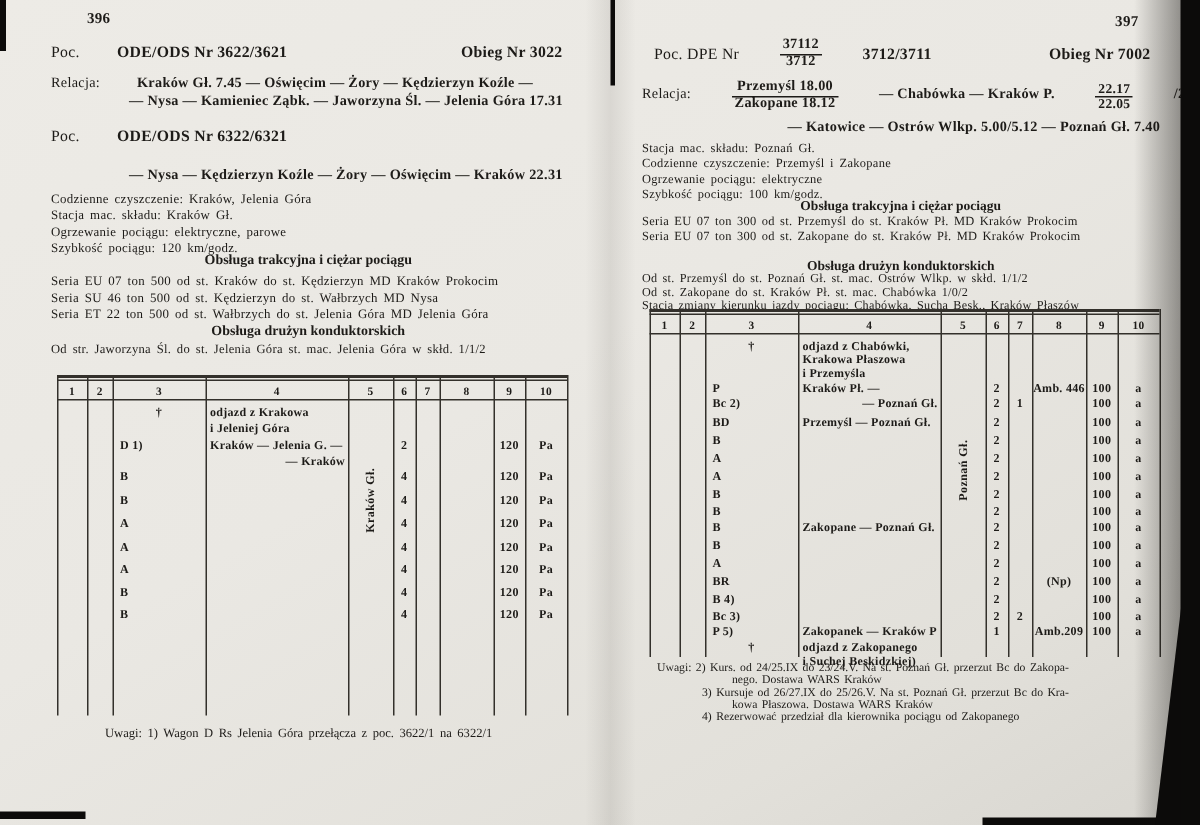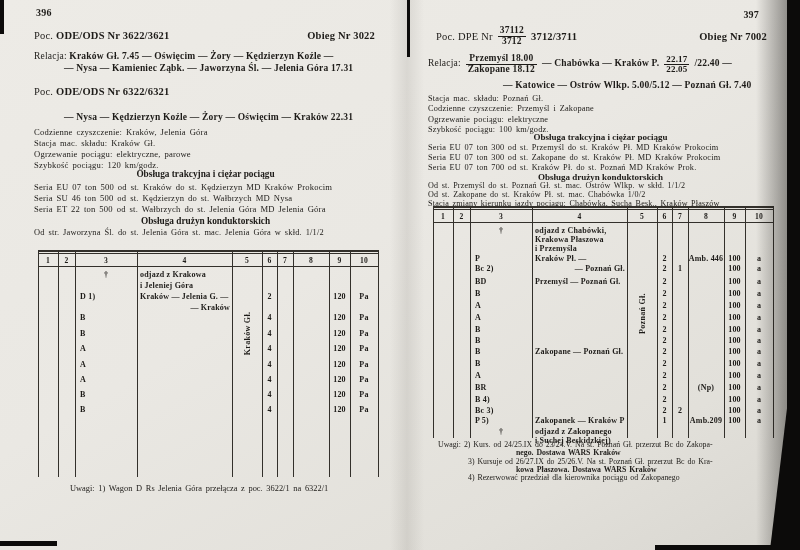--- a/index.html
+++ b/index.html
@@ -4,21 +4,21 @@
 <style>
   html,body{margin:0;padding:0;}
   body{
     width:800px;height:550px;overflow:hidden;position:relative;
     font-family:"Liberation Serif","DejaVu Serif",serif;
     color:#1d1b18;
     background:linear-gradient(150deg,#edebe6 0%,#eae8e3 45%,#e2e0da 80%,#d8d6d0 100%);
   }
   .scan{position:absolute;inset:0;}
   .t{position:absolute;white-space:nowrap;letter-spacing:.2px;line-height:1.05;}
-  .b{font-weight:bold;}
+  .b{font-weight:bold;margin-left:22px;}
   .page{position:absolute;top:0;height:550px;}
   .pgL{left:34px;width:343px;}
   .pgR{left:428px;width:345px;}
   .title{position:absolute;width:100%;text-align:center;font-weight:bold;font-size:9.3px;white-space:nowrap;}
   .lines{position:absolute;font-size:8.6px;letter-spacing:.2px;word-spacing:1.5px;white-space:nowrap;}
   .lines div{margin:0;}
   
   .fline{display:flex;align-items:center;gap:5px;}
   .frac{display:inline-block;text-align:center;line-height:1.05;}
   .frac .ftop{display:block;border-bottom:1px solid #1d1b18;padding:0 2px;}
@@ -30,21 +30,21 @@
   .tbl .tc{position:absolute;font-size:8px;font-weight:bold;line-height:9px;white-space:nowrap;letter-spacing:.2px;}
   .tbl .ac{text-align:center;}
   .tbl .ar{text-align:right;}
   .tbl .thdr{font-size:7.6px;font-weight:bold;}
   .tbl .vlab{position:absolute;transform:rotate(-90deg);font-size:8px;font-weight:bold;text-align:center;white-space:nowrap;letter-spacing:.3px;}
   
   .notes{position:absolute;white-space:nowrap;}
   .notesL{font-size:8.4px;word-spacing:1.6px;}
   .notesR{font-size:7.8px;line-height:8.3px;word-spacing:1px;}
   .notesR .u-num{margin-left:30px;}
-  .notesR .u-cont{margin-left:78px;font-weight:bold;}
+  .notesR .u-cont{margin-left:50px;}
   
   .art{position:absolute;background:#0c0b0a;}
   .spine-shade{position:absolute;left:390px;top:0;width:34px;height:550px;
     background:linear-gradient(to right,rgba(60,55,48,0) 0%,rgba(60,55,48,.10) 50%,rgba(60,55,48,0) 100%);}
   .right-shade{position:absolute;left:756px;top:0;width:34px;height:550px;
     background:linear-gradient(to right,rgba(20,18,15,0) 0%,rgba(20,18,15,.45) 100%);}
   .right-band{position:absolute;left:787px;top:0;width:13px;height:550px;background:#0c0b0a;}
   .right-wedge{position:absolute;left:770px;top:400px;width:30px;height:150px;background:#0c0b0a;
     clip-path:polygon(60% 0,100% 0,100% 100%,0 100%);}
 </style>
@@ -197,21 +197,20 @@
         <div class="">Stacja mac. składu: Poznań Gł.</div>
         <div class="">Codzienne czyszczenie: Przemyśl i Zakopane</div>
         <div class="">Ogrzewanie pociągu: elektryczne</div>
         <div class="">Szybkość pociągu: 100 km/godz.</div>
       </div>
 
     <div class="title" style="top:132px;font-size:9px;">Obsługa trakcyjna i ciężar pociągu</div>
     <div class="lines" style="left:0;top:143px;line-height:9.8px;font-size:8.3px;word-spacing:1.2px;">
         <div class="">Seria EU 07 ton 300 od st. Przemyśl do st. Kraków Pł. MD Kraków Prokocim</div>
         <div class="">Seria EU 07 ton 300 od st. Zakopane do st. Kraków Pł. MD Kraków Prokocim</div>
-        <div class="">Seria EU 07 ton 700 od st. Kraków Pł. do st. Poznań MD Kraków Prok.</div>
       </div>
 
     <div class="title" style="top:172px;font-size:9px;">Obsługa drużyn konduktorskich</div>
     <div class="lines" style="left:0;top:181px;line-height:9.2px;font-size:8.1px;word-spacing:1.2px;">
         <div class="">Od st. Przemyśl do st. Poznań Gł. st. mac. Ostrów Wlkp. w skłd. 1/1/2</div>
         <div class="">Od st. Zakopane do st. Kraków Pł. st. mac. Chabówka 1/0/2</div>
         <div class="">Stacja zmiany kierunku jazdy pociągu: Chabówka, Sucha Besk., Kraków Płaszów</div>
       </div>
 
     <div class="tbl" style="left:5px;top:206px;width:340px;height:236px;">

